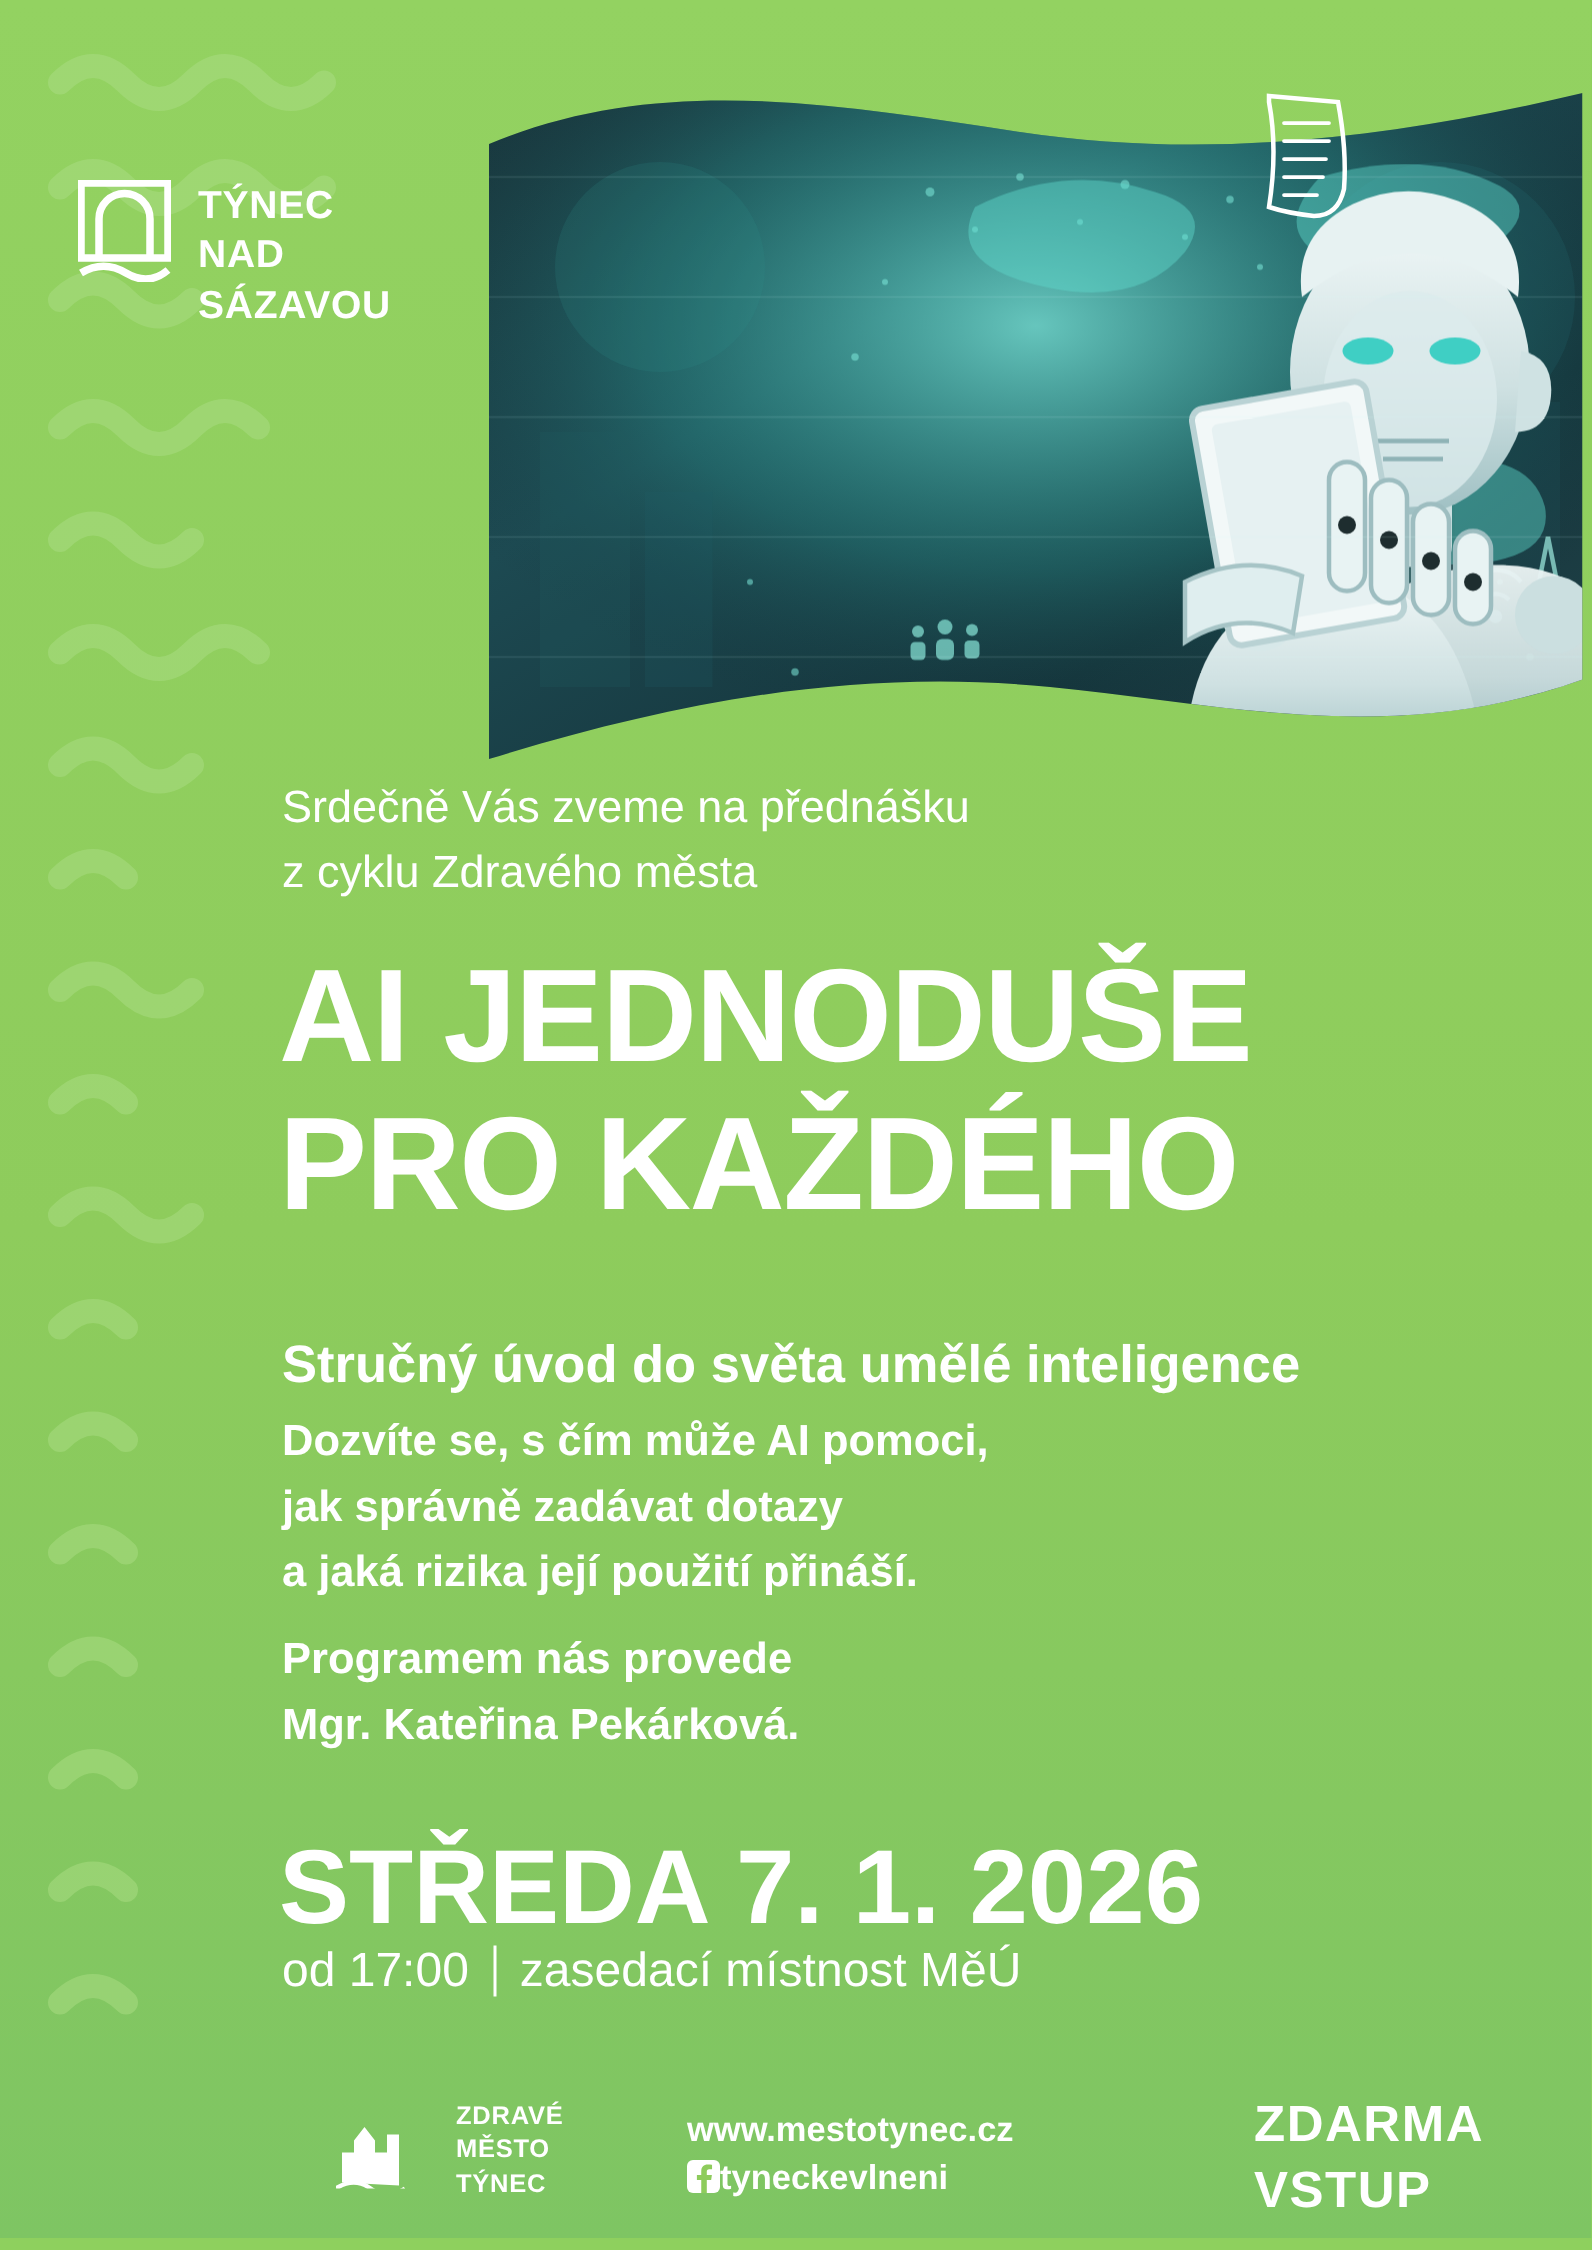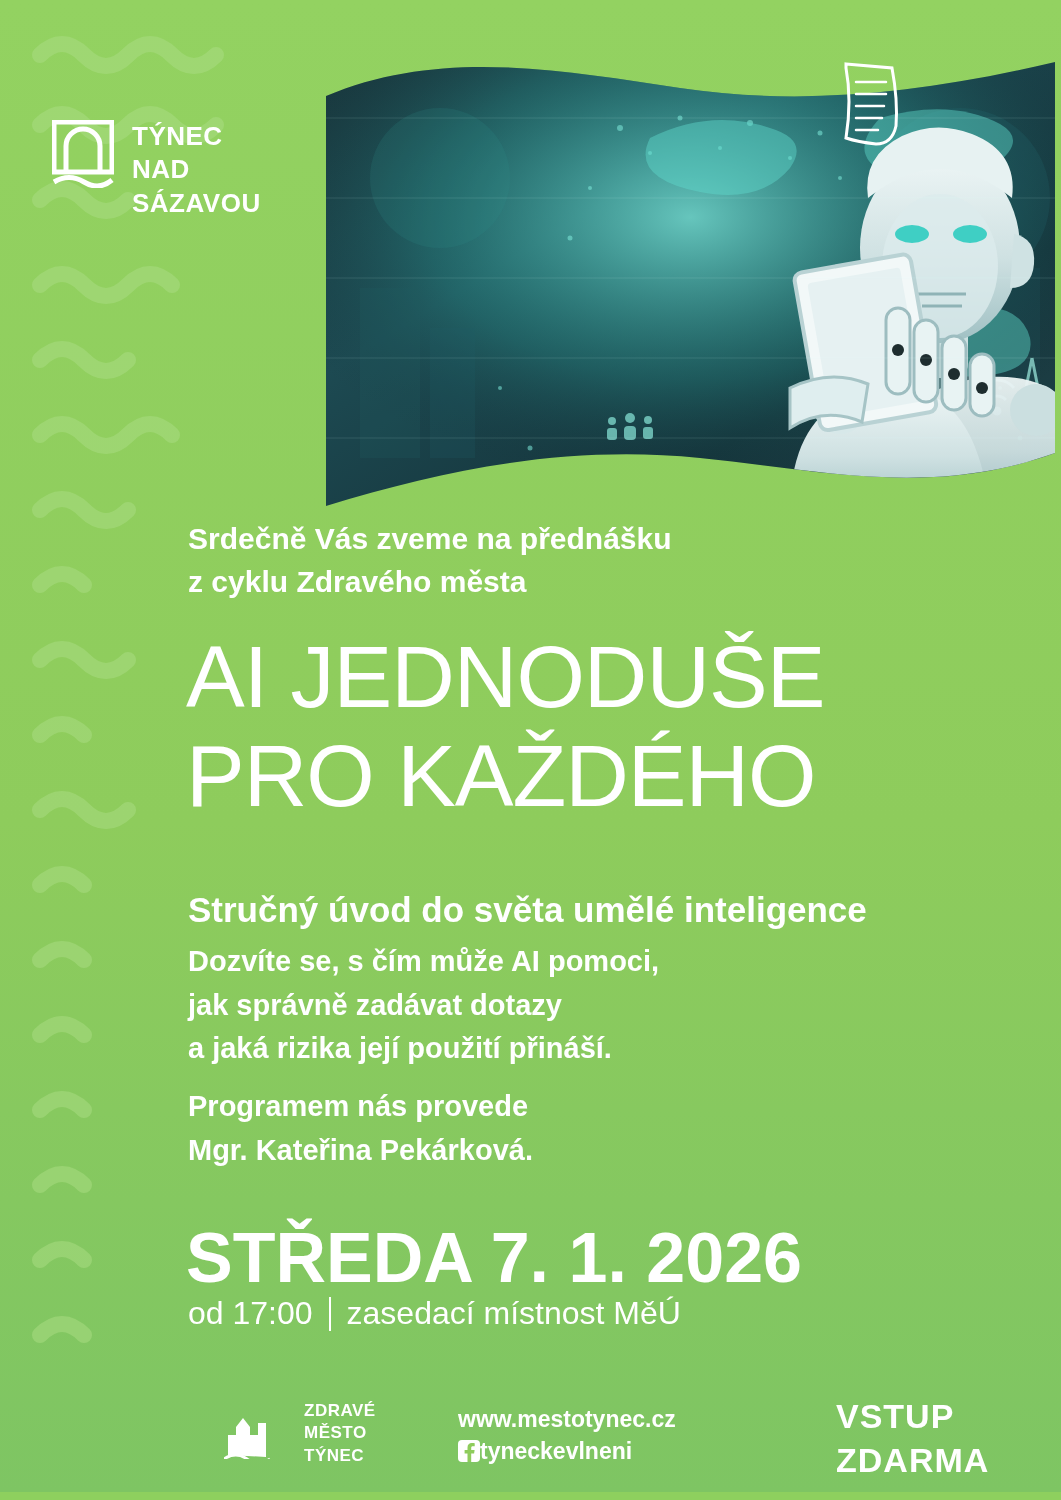--- a/index.html
+++ b/index.html
@@ -74,30 +74,30 @@
   }
 
   
   .invite {
     position: absolute;
     left: 188px;
     top: 518px;
     width: 820px;
     color: #ffffff;
     font-size: 30px;
-    font-weight: bold;
+    font-weight: normal;
     line-height: 1.42;
   }
   .title {
     position: absolute;
     left: 186px;
     top: 628px;
     width: 860px;
     color: #ffffff;
-    font-weight: normal;
+    font-weight: bold;
     font-size: 88px;
     line-height: 1.12;
     letter-spacing: -1px;
   }
   .title .l2 { display: block; }
 
   .subtitle {
     position: absolute;
     left: 188px;
     top: 886px;
@@ -447,17 +447,17 @@
     <div class="fb-line">
       <svg class="fb-icon" viewBox="0 0 22 22">
         <rect x="0" y="0" width="22" height="22" rx="4" fill="#ffffff"></rect>
         <path d="M13.2 22 V13.4 h2.9 l0.5 -3.4 h-3.4 V7.9 c0 -1 0.3 -1.7 1.7 -1.7 h1.8 V3.2 C16.1 3.1 15 3 13.8 3 c -2.6 0 -4.3 1.6 -4.3 4.5 V10 H6.6 v3.4 h2.9 V22 Z" fill="#8ecc5c"></path>
       </svg>
       <span>tyneckevlneni</span>
     </div>
   </div>
 
   <div class="footer-free">
+    <div>ZDARMA</div>
     <div>VSTUP</div>
-    <div>ZDARMA</div>
   </div>
 
 </div>
 
 </body></html>

